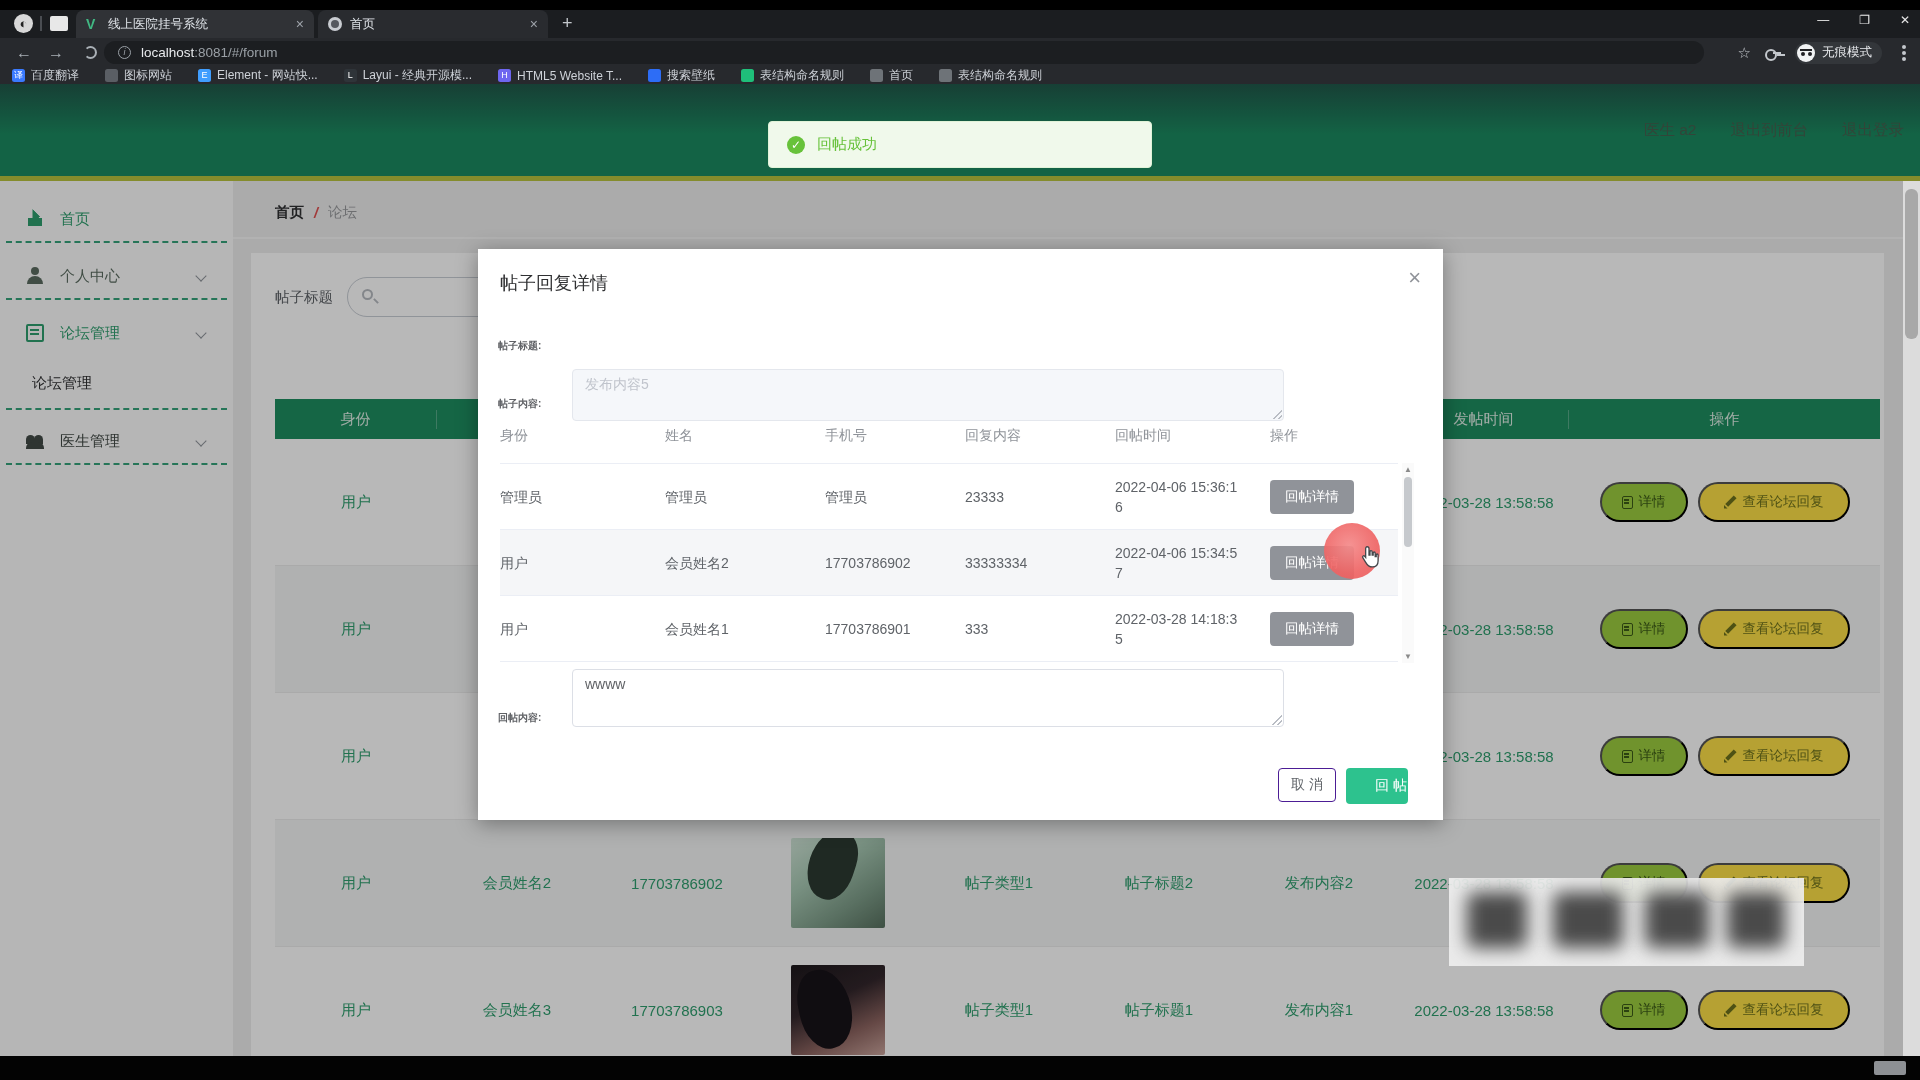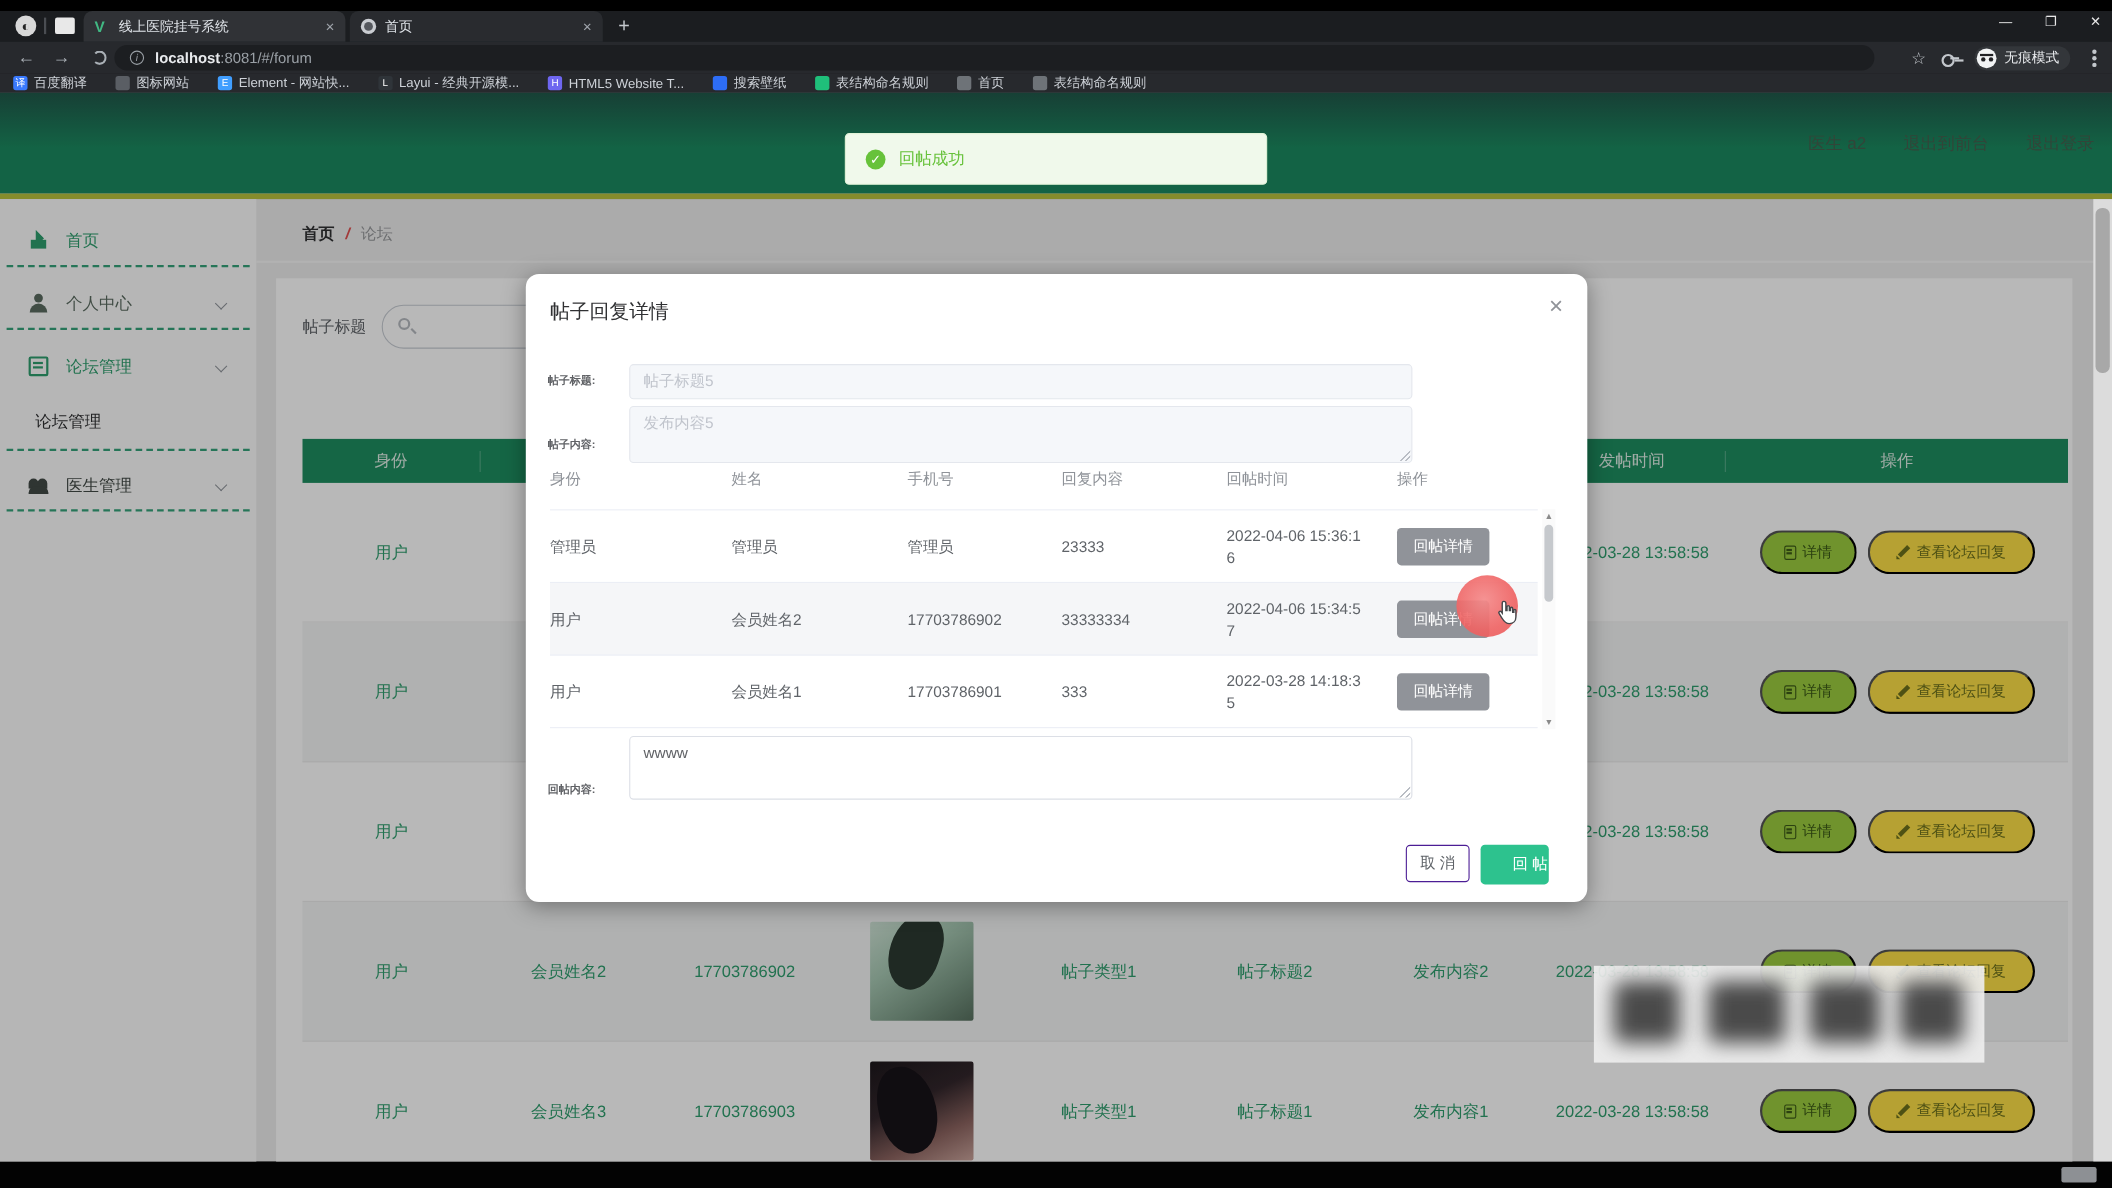--- a/index.html
+++ b/index.html
@@ -28,21 +28,21 @@
   .wincontrols { position:absolute; right:10px; top:0px; display:flex; gap:30px; color:#e8e8e8; font-size:12px; }
   .wincontrols span { line-height:20px; }
   .addrbar { position:absolute; left:0; top:38px; width:1920px; height:29px; background:#27292d; display:flex; align-items:center; }
   .navbtn { color:#aab0b6; font-size:16px; margin-left:16px; }
   .navbtn.reload { width:13px; height:13px; border:2px solid #aab0b6; border-radius:50%; border-left-color:transparent; margin-left:20px; }
   .urlpill { position:absolute; left:104px; top:3px; width:1600px; height:23px; background:#1c1e21; border-radius:12px;
              display:flex; align-items:center; padding:0 14px; }
   .info-i { width:13px; height:13px; border:1.4px solid #9aa0a6; border-radius:50%; color:#9aa0a6; font-size:9px;
             text-align:center; line-height:11px; font-style:italic; margin-right:10px; flex:0 0 auto;}
   .urltext { font-size:13.5px; color:#9aa0a6; white-space:nowrap; }
-  .urltext b { color:#e8eaed; font-weight:bold; }
+  .urltext b { color:#e8eaed; font-weight:normal; }
   .addr-right { position:absolute; right:8px; top:0; height:29px; display:flex; align-items:center; gap:14px; }
   .star { color:#c3c7cc; font-size:15px; }
   .keyicon { width:16px; height:8px; position:relative; }
   .keyicon::before{content:"";position:absolute;left:0;top:0;width:8px;height:8px;border:2px solid #c3c7cc;border-radius:50%;}
   .keyicon::after{content:"";position:absolute;left:8px;top:3px;width:8px;height:2px;background:#c3c7cc;box-shadow:4px 2px 0 0 #c3c7cc;}
   .incog { display:flex; align-items:center; gap:7px; background:#33363a; border-radius:11px; padding:2px 10px 2px 2px; }
   .incog .ic { width:18px; height:18px; border-radius:50%; background:#f1f3f4; position:relative; }
   .incog .ic::before{content:"";position:absolute;left:3px;top:5px;width:12px;height:2.5px;background:#202124;}
   .incog .ic::after{content:"";position:absolute;left:3.5px;top:8px;width:4px;height:4px;border-radius:50%;background:#202124;box-shadow:7px 0 0 0 #202124;}
   .incog .lbl { color:#e8eaed; font-size:12.5px; }
@@ -132,21 +132,21 @@
   .wm-blob { position:absolute; top:14px; width:60px; height:56px; background:#4a4a4a; filter:blur(9px); border-radius:8px; }
 
   
   .toast { position:absolute; left:768px; top:37px; width:384px; height:47px; background:#f0f9eb; border:1px solid #e1f3d8;
            border-radius:4px; display:flex; align-items:center; z-index:70; }
   .toast .tick { width:18px; height:18px; border-radius:50%; background:#67c23a; color:#fff; font-size:12px; line-height:18px;
                  text-align:center; margin:0 12px 0 18px; }
   .toast .tmsg { color:#67c23a; font-size:15px; }
 
   
-  .modal { position:absolute; left:478px; top:165px; width:965px; height:571px; background:#fff; border-radius:12px;
+  .modal { position:absolute; left:478px; top:165px; width:965px; height:571px; background:#fff; border-radius:0;
            box-shadow:0 4px 20px rgba(0,0,0,.35); z-index:60; }
   .m-title { position:absolute; left:22px; top:22px; font-size:18px; color:#303133; }
   .m-close { position:absolute; right:22px; top:16px; font-size:22px; color:#909399; }
   .flabel { position:absolute; width:72px; text-align:left; font-size:10px; color:#606266;font-weight:bold; }
   .dis-input { position:absolute; left:94px; width:712px; background:#f5f7fa; border:1px solid #e4e7ed; border-radius:4px;
                color:#c0c4cc; font-size:14px; font-family:inherit; padding:6px 12px; resize:none; }
   .resize-h { position:absolute; width:10px; height:10px;
               background:linear-gradient(135deg,transparent 50%,#b9bdc4 50%,#b9bdc4 60%,transparent 60%,transparent 75%,#b9bdc4 75%,#b9bdc4 85%,transparent 85%); }
   .itable-head { position:absolute; left:22px; top:178px; width:898px; display:flex; }
   .ihc { font-size:14px; color:#8f9399; }
@@ -465,21 +465,20 @@
     <div class="toast">
       <span class="tick">✓</span>
       <span class="tmsg">回帖成功</span>
     </div>
 
     <div class="modal">
       <div class="m-title">帖子回复详情</div>
       <div class="m-close">×</div>
 
       <label class="flabel" style="left:20px; top:90px;">帖子标题:</label>
-      <input class="dis-input" style="top: 82px; height: 32px;" value="帖子标题5">
 
       <label class="flabel" style="left:20px; top:148px;">帖子内容:</label>
       <textarea class="dis-input" style="top: 120px; height: 52px;">发布内容5</textarea>
       <div class="resize-h" style="left:794px; top:160px;"></div>
 
       <div class="itable-head">
         <div class="ihc ic0">身份</div>
         <div class="ihc ic1">姓名</div>
         <div class="ihc ic2">手机号</div>
         <div class="ihc ic3">回复内容</div>

